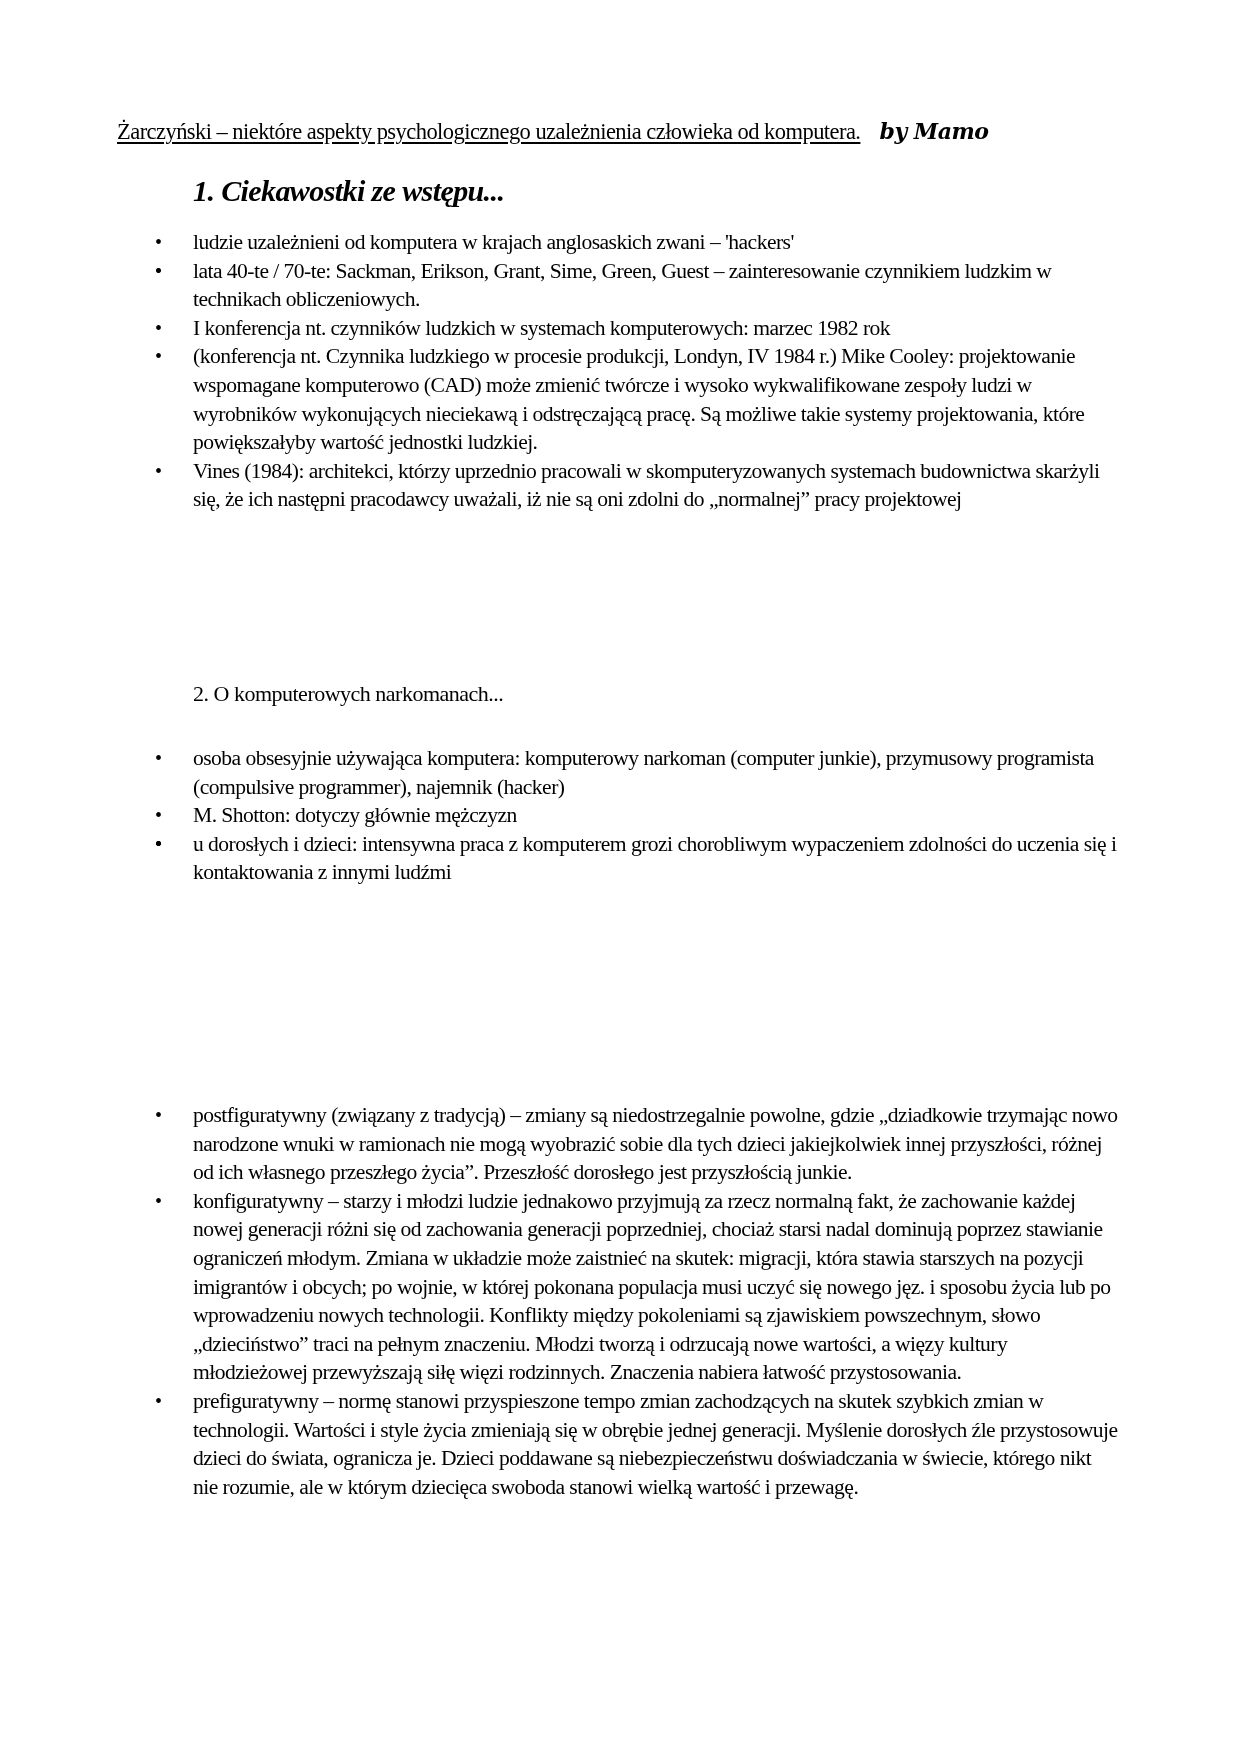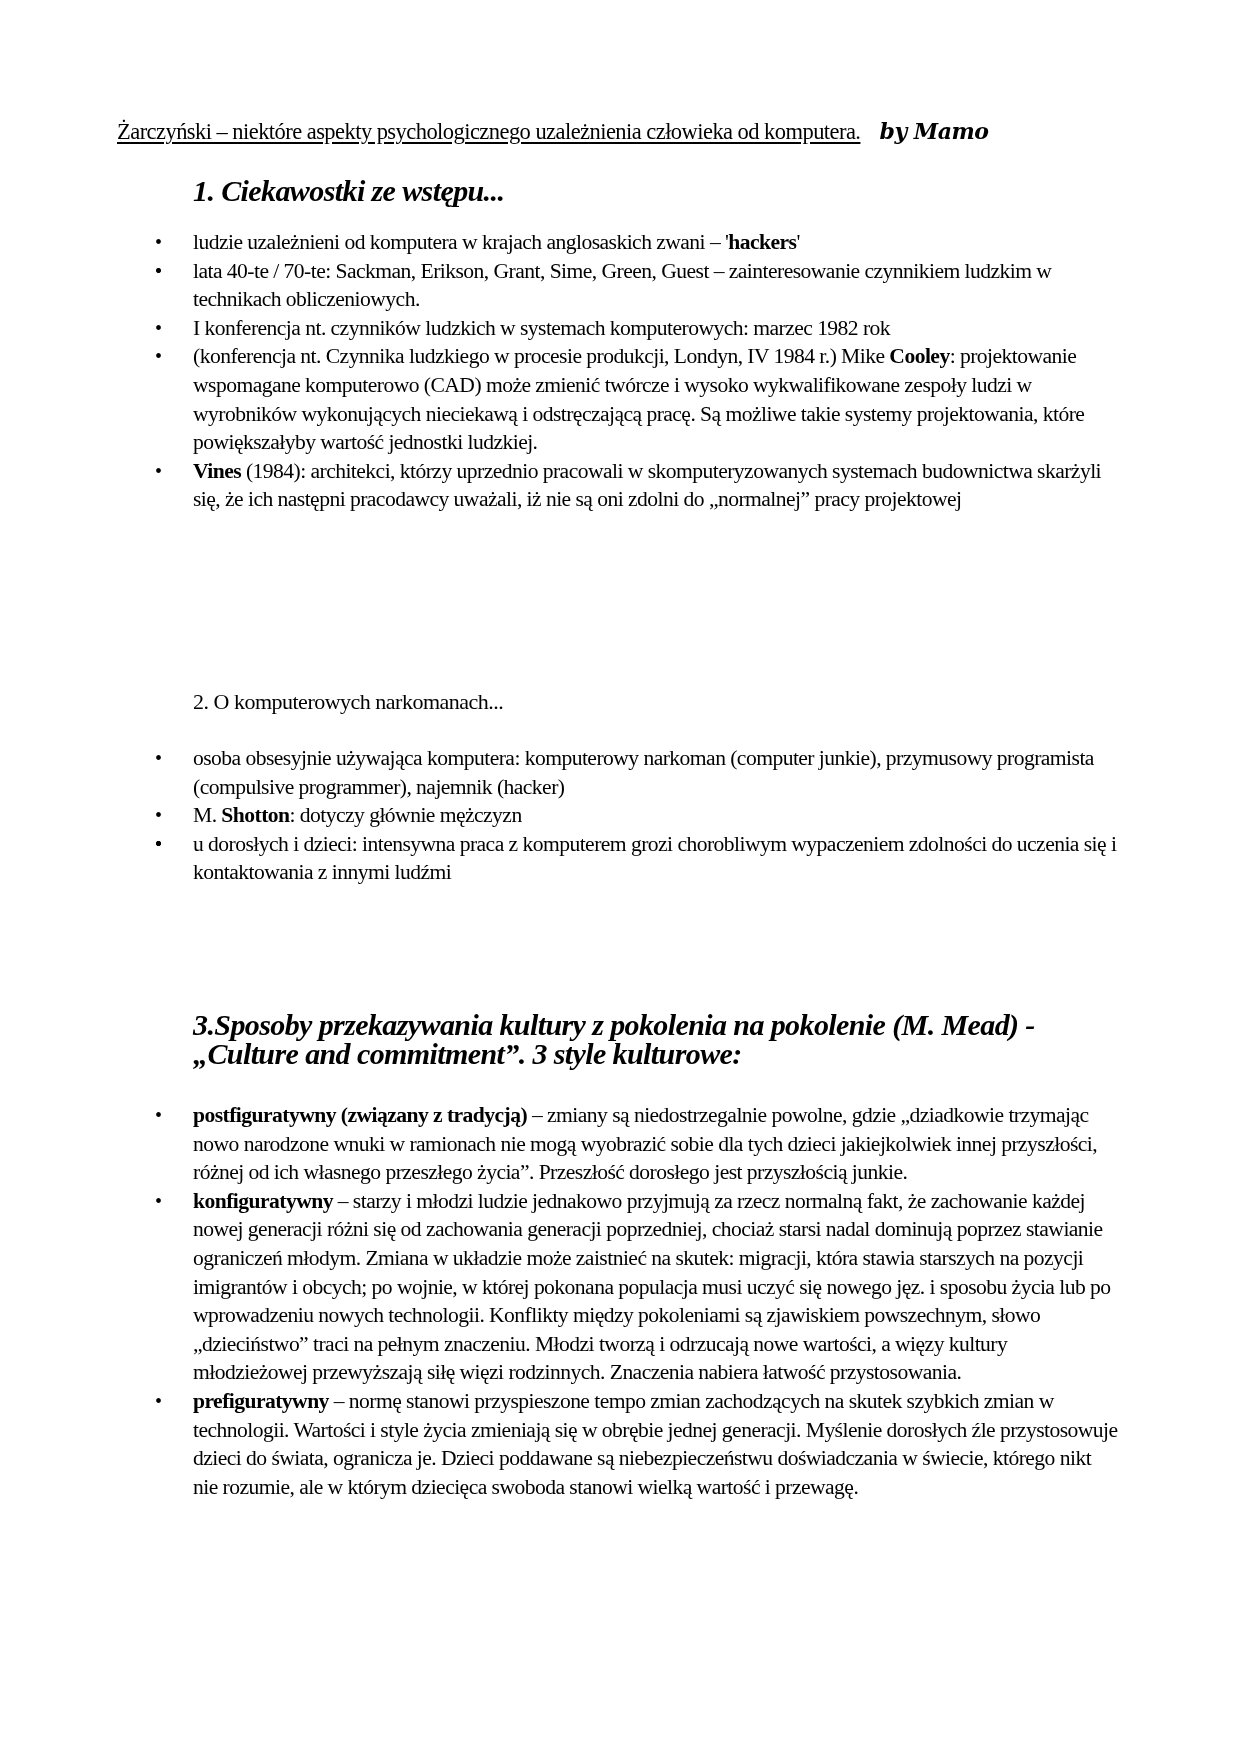--- a/index.html
+++ b/index.html
@@ -7,21 +7,21 @@
          font-family:"Liberation Serif", serif; color:#000; }
   .page { position:absolute; left:0; top:0; width:988px; height:1754px; }
   .title-line { position:absolute; left:117px; top:118px; font-size:22.5px; white-space:nowrap; letter-spacing:-0.55px; }
   .title-line .title { text-decoration:underline; text-decoration-thickness:2px; text-underline-offset:3px; }
   .title-line .sig { font-family:"DejaVu Serif", serif; font-weight:bold; font-style:italic; font-size:22px; margin-left:14px; letter-spacing:-0.5px; }
   .heading { position:absolute; left:193px; font-size:30px; font-style:italic; font-weight:bold; letter-spacing:-0.6px; line-height:28.6px; width:900px; }
   .heading-plain { position:absolute; left:193px; font-size:22px; letter-spacing:-0.5px; }
   .list { position:absolute; left:0; width:1240px; }
   .item { position:relative; padding-left:193px; width:927px; font-size:21.6px; line-height:28.6px; letter-spacing:-0.55px; }
   .bullet { position:absolute; left:155px; top:0; font-size:20px; }
-  b { font-weight:bold;margin-top:7px; }
+  b { font-weight:normal;margin-top:7px; }
 </style>
 </head>
 <body>
 
 <div class="page">
 
   <div class="title-line">
     <span class="title">Żarczyński – niektóre aspekty psychologicznego uzależnienia człowieka od komputera.</span>
     <span class="sig">by Mamo</span>
   </div>
@@ -30,31 +30,30 @@
 
   <div class="list" style="top:228px;">
     <div class="item"><span class="bullet">•</span><span>ludzie uzależnieni od komputera w krajach anglosaskich zwani – '</span><b>hackers</b><span>'</span></div>
     <div class="item"><span class="bullet">•</span></div>
     <div class="item"><span class="bullet">•</span><span>lata 40-te / 70-te: Sackman, Erikson, Grant, Sime, Green, Guest – zainteresowanie czynnikiem ludzkim w technikach obliczeniowych.</span></div>
     <div class="item"><span class="bullet">•</span><span>I konferencja nt. czynników ludzkich w systemach komputerowych: marzec 1982 rok</span></div>
     <div class="item"><span class="bullet">•</span><span>(konferencja nt. Czynnika ludzkiego w procesie produkcji, Londyn, IV 1984 r.) Mike </span><b>Cooley</b><span>: projektowanie wspomagane komputerowo (CAD) może zmienić twórcze i wysoko wykwalifikowane zespoły ludzi w wyrobników wykonujących nieciekawą i odstręczającą pracę. Są możliwe takie systemy projektowania, które powiększałyby wartość jednostki ludzkiej.</span></div>
     <div class="item"><span class="bullet">•</span><b>Vines</b><span> (1984): architekci, którzy uprzednio pracowali w skomputeryzowanych systemach budownictwa skarżyli się, że ich następni pracodawcy uważali, iż nie są oni zdolni do „normalnej” pracy projektowej</span></div>
   </div>
 
-  <div class="heading-plain" style="top:681px;margin-top:8px;">2. O komputerowych narkomanach...</div>
+  <div class="heading-plain" style="top:681px;">2. O komputerowych narkomanach...</div>
 
   <div class="list" style="top:744px;">
     <div class="item"><span class="bullet">•</span><span>osoba obsesyjnie używająca komputera: komputerowy narkoman (computer junkie), przymusowy programista (compulsive programmer), najemnik (hacker)</span></div>
     <div class="item"><span class="bullet">•</span><span>M. </span><b>Shotton</b><span>: dotyczy głównie mężczyzn</span></div>
     <div class="item"><span class="bullet">•</span></div>
     <div class="item"><span class="bullet">•</span></div>
     <div class="item"><span class="bullet">•</span><span>u dorosłych i dzieci: intensywna praca z komputerem grozi chorobliwym wypaczeniem zdolności do uczenia się i kontaktowania z innymi ludźmi</span></div>
   </div>
 
-  <div class="heading" style="top:1011px;">3.Sposoby przekazywania kultury z pokolenia na pokolenie (M. Mead) - „Culture and commitment”. 3 style kulturowe:</div>
 
   <div class="list" style="top:1101px;">
     <div class="item"><span class="bullet">•</span><b>postfiguratywny (związany z tradycją)</b><span> – zmiany są niedostrzegalnie powolne, gdzie „dziadkowie trzymając nowo narodzone wnuki w ramionach nie mogą wyobrazić sobie dla tych dzieci jakiejkolwiek innej przyszłości, różnej od ich własnego przeszłego życia”. Przeszłość dorosłego jest przyszłością junkie.</span></div>
     <div class="item"><span class="bullet">•</span><b>konfiguratywny</b><span> – starzy i młodzi ludzie jednakowo przyjmują za rzecz normalną fakt, że zachowanie każdej nowej generacji różni się od zachowania generacji poprzedniej, chociaż starsi nadal dominują poprzez stawianie ograniczeń młodym. Zmiana w układzie może zaistnieć na skutek: migracji, która stawia starszych na pozycji imigrantów i obcych; po wojnie, w której pokonana populacja musi uczyć się nowego jęz. i sposobu życia lub po wprowadzeniu nowych technologii. Konflikty między pokoleniami są zjawiskiem powszechnym, słowo „dzieciństwo” traci na pełnym znaczeniu. Młodzi tworzą i odrzucają nowe  wartości, a więzy kultury młodzieżowej przewyższają siłę więzi rodzinnych. Znaczenia nabiera łatwość przystosowania.</span></div>
     <div class="item"><span class="bullet">•</span><b>prefiguratywny</b><span> – normę stanowi przyspieszone tempo zmian zachodzących na skutek szybkich zmian w technologii. Wartości i style życia zmieniają się w obrębie jednej generacji. Myślenie dorosłych źle przystosowuje dzieci do świata, ogranicza je. Dzieci poddawane są niebezpieczeństwu doświadczania w świecie, którego nikt nie rozumie, ale w którym dziecięca swoboda stanowi wielką wartość i przewagę.</span></div>
   </div>
 
 </div>
 
 </body></html>

